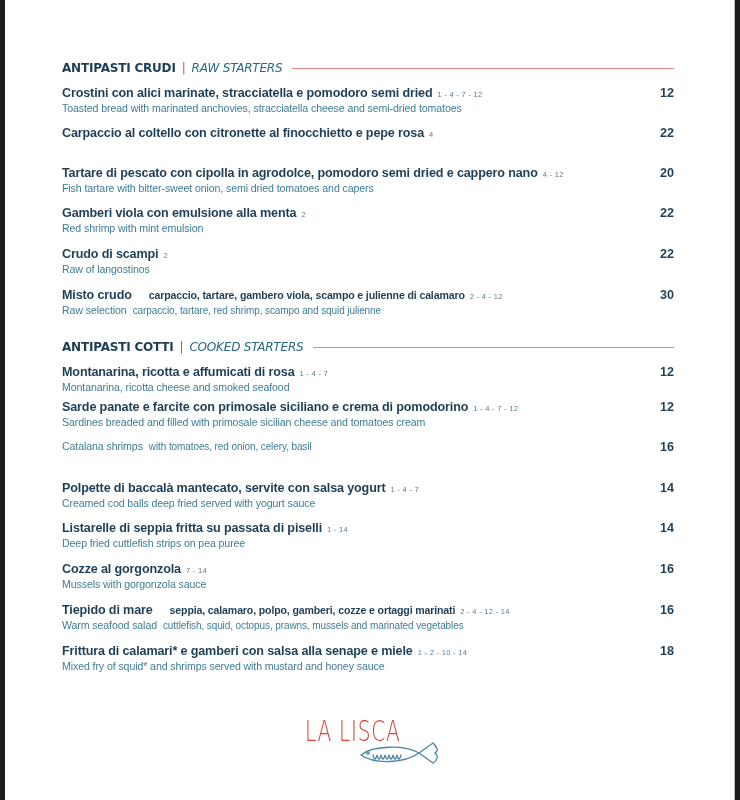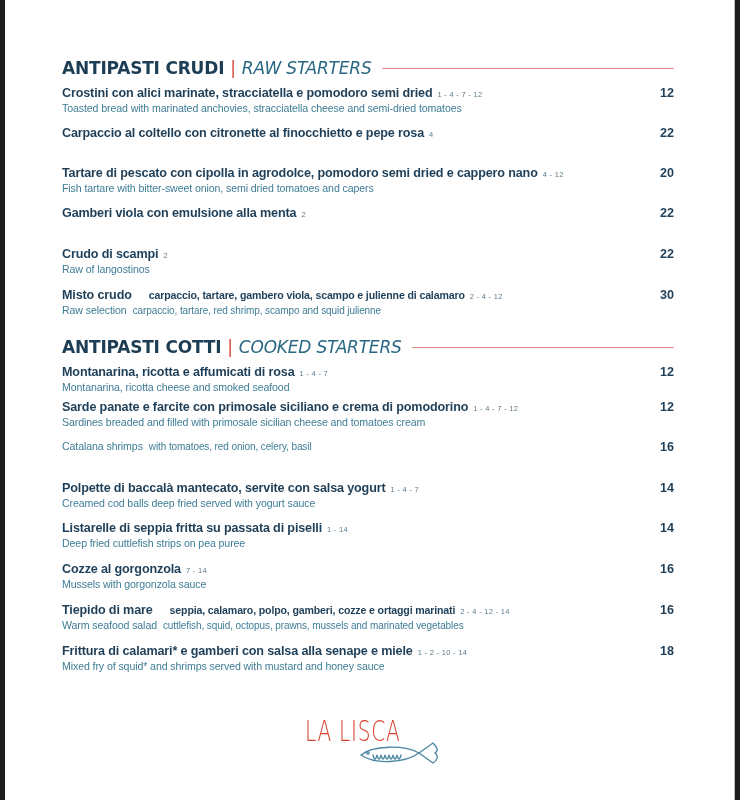--- a/index.html
+++ b/index.html
@@ -14,21 +14,21 @@
       background: linear-gradient(to right, #bdbdbd 0, #bdbdbd 1px, #1c1c1c 1px);
     }
     .edge-left {
       position: absolute; left: 0; top: 0; width: 5px; height: 800px;
       background: #1c1c1c;
     }
     .section { position: absolute; left: 62px; width: 612px; }
     .section-header {
       display: flex; align-items: center; height: 24px;
       font-family: "DejaVu Sans", sans-serif;
-      font-size: 17px; letter-spacing: -0.2px; color: #1d3d55;
+      font-size: 12px; letter-spacing: -0.2px; color: #1d3d55;
     }
     .section-header .it { font-weight: 600; white-space: nowrap; }
     .section-header .pipe { color: #d44a3a; margin: 0 6px; font-weight: 400; }
     .section-header .en { font-style: italic; font-weight: 400; color: #2a6884; white-space: nowrap; }
     .section-header .rule { flex: 1; height: 1px; background: #e08a82; margin-left: 10px; margin-top: 1px; }
     .item { position: relative; height: 40px; }
     .item .title {
       font-size: 12.6px; font-weight: bold; color: #1f3f58; white-space: nowrap;
       letter-spacing: -0.15px; line-height: 15px;
     }
@@ -85,20 +85,21 @@
 <div class="section" style="top:166px;">
   <div class="item">
     <div class="title"><span>Tartare di pescato con cipolla in agrodolce, pomodoro semi dried e cappero nano</span><span class="allergens">4 - 12</span></div>
     <div class="desc"><span>Fish tartare with bitter-sweet onion, semi dried tomatoes and capers</span></div>
     <div class="price">20</div>
   </div>
 </div>
 <div class="section" style="top:206px;">
   <div class="item">
     <div class="title"><span>Gamberi viola con emulsione alla menta</span><span class="allergens">2</span></div>
+    <div class="desc"><span>Red shrimp with mint emulsion</span></div>
     <div class="price">22</div>
   </div>
 </div>
 <div class="section" style="top:247px;">
   <div class="item">
     <div class="title"><span>Crudo di scampi</span><span class="allergens">2</span></div>
     <div class="desc"><span>Raw of langostinos</span></div>
     <div class="price">22</div>
   </div>
 </div>

